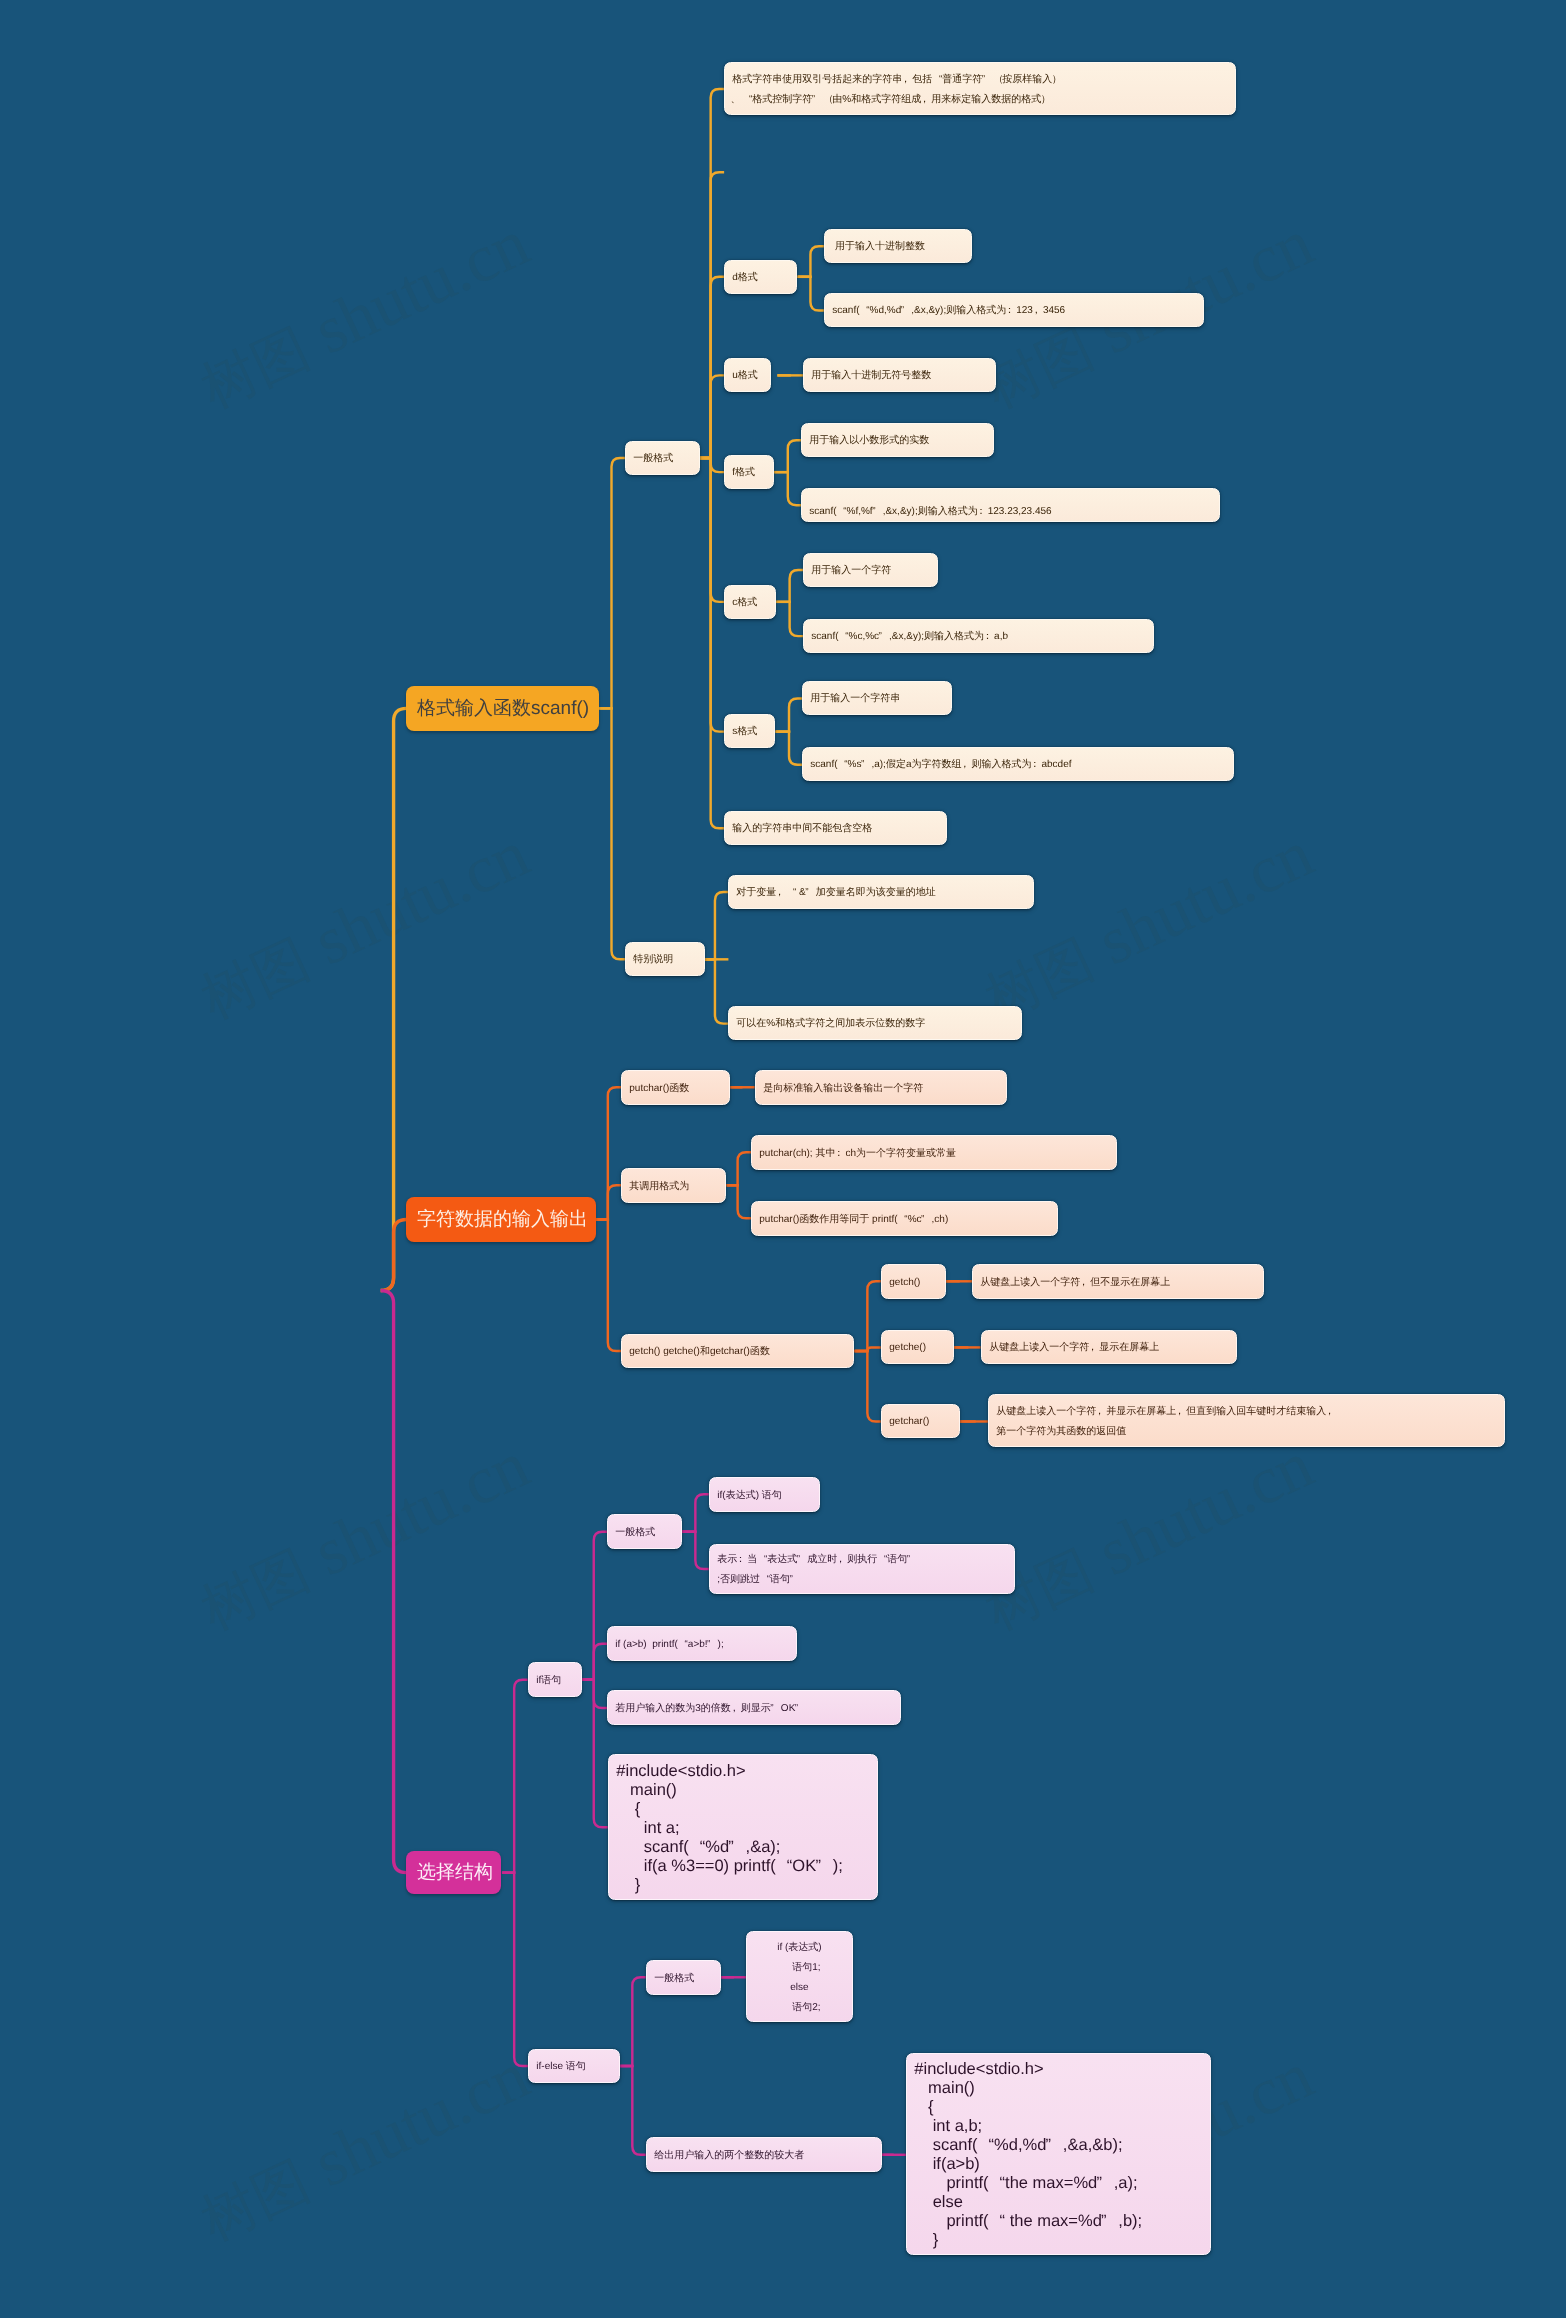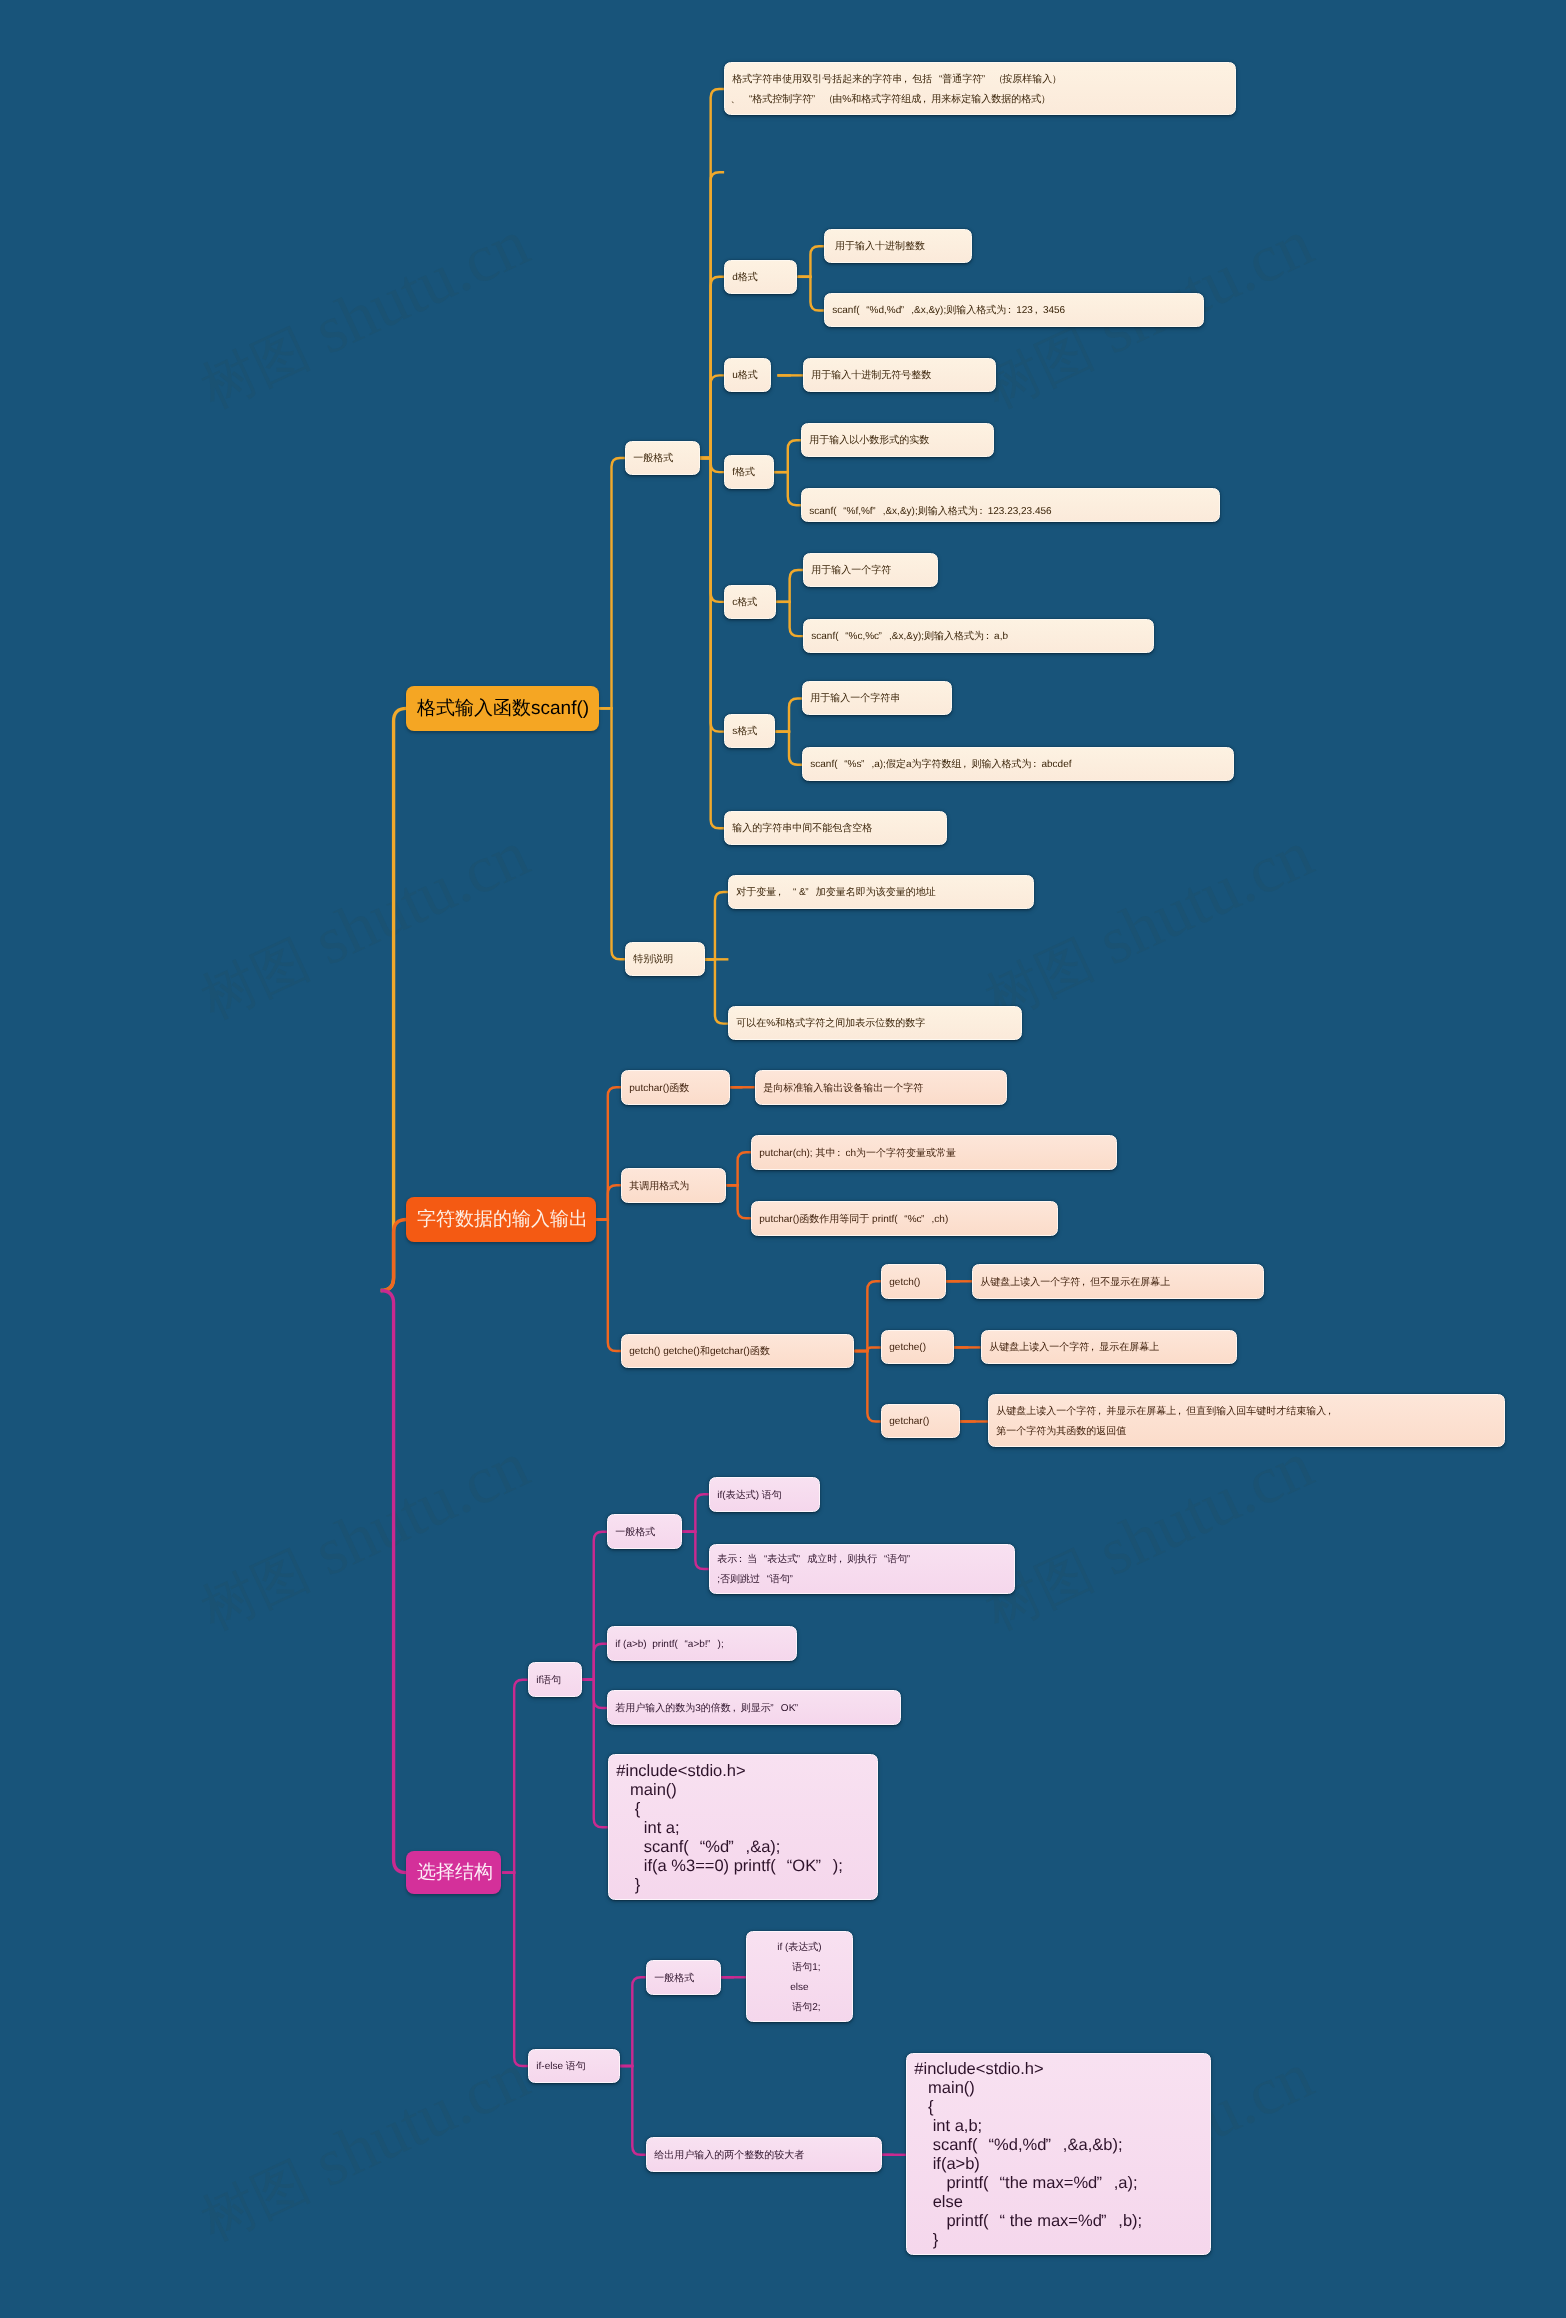--- a/index.html
+++ b/index.html
@@ -21,21 +21,21 @@
   .n-root .t{top:0;}
   .n-l1orange .t,.n-l1red .t,.n-l1pink .t{top:0;}
   .node.center .t{text-align:center;}
   .node.code{font-size:16.5px;line-height:19px;}
   .fw{display:inline-block;width:1em;text-align:left;font-style:normal;text-indent:-0.17em;}
   .fwr{display:inline-block;width:1em;text-align:right;font-style:normal;text-indent:0.12em;}
   .fwn{display:inline-block;width:1em;text-align:left;font-style:normal;text-indent:-0.05em;}
   .n-root{background:#f2f2f2;color:#2b2b2b;font-size:25px;line-height:32px;
           border-radius:9.8px;justify-content:center;text-align:center;
           box-shadow:0 1.8px 3.7px rgba(0,0,0,.30);}
-  .n-l1orange{background:#f5a623;color:#000000;font-size:19px;line-height:26px;border-radius:8px;
+  .n-l1orange{background:#f5a623;color:#404040;font-size:19px;line-height:26px;border-radius:8px;
           box-shadow:0 1.8px 3.1px rgba(0,0,0,.28);padding:0 11px;}
   .n-l1red{background:#f45a13;color:#fdeee3;font-size:19px;line-height:26px;border-radius:8px;
           box-shadow:0 1.8px 3.1px rgba(0,0,0,.28);padding:0 11px;}
   .n-l1pink{background:#d4309a;color:#fdf0f8;font-size:19px;line-height:26px;border-radius:8px;
           box-shadow:0 1.8px 3.1px rgba(0,0,0,.28);padding:0 11px;}
   .n-cream{background:linear-gradient(180deg,#fdf2e2 0%,#fbeada 100%);color:#3a2409;
            border:0.9px solid #fdf8f0;box-shadow:0 0.6px 1.8px rgba(6,26,40,.55),0 1.8px 4.3px rgba(6,26,40,.3);}
   .n-peach{background:linear-gradient(180deg,#fde6d9 0%,#fbdcca 100%);color:#3a1b07;
            border:0.9px solid #fef6f1;box-shadow:0 0.6px 1.8px rgba(6,26,40,.55),0 1.8px 4.3px rgba(6,26,40,.3);}
   .n-plum{background:linear-gradient(180deg,#f8e1f1 0%,#f5d7ec 100%);color:#2d122a;

